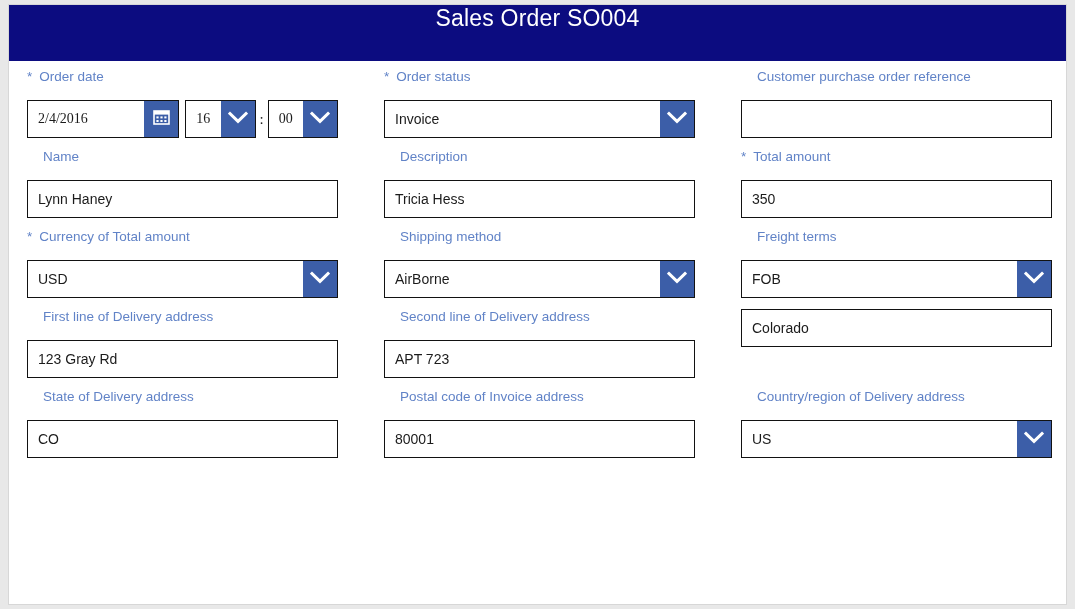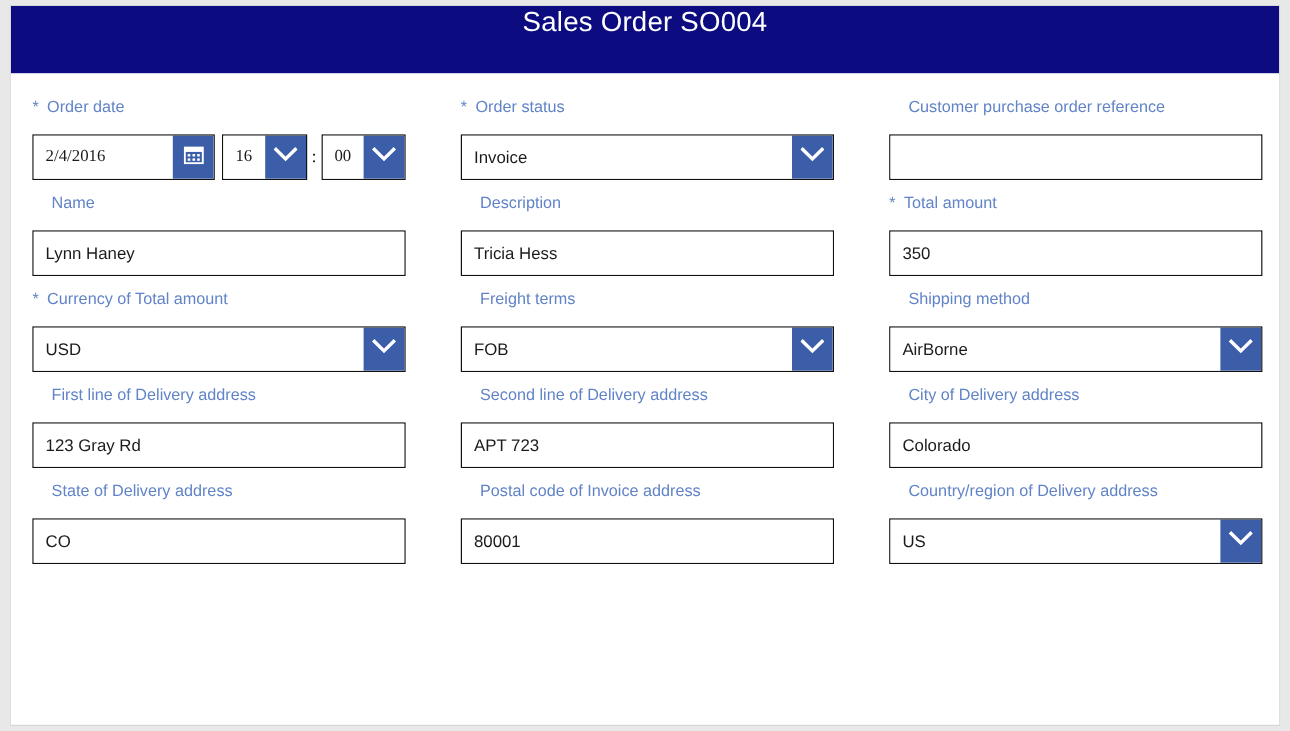--- a/index.html
+++ b/index.html
@@ -22,21 +22,21 @@
     height: 56px;
     background: #0c0c80;
     display: flex;
     align-items: flex-start;
     justify-content: center;
     color: #ffffff;
     font-size: 23px;
     letter-spacing: .2px;
   }
   .form {
-    padding: 20px 18px 0 18px;
+    padding: 8px 18px 0 18px;
   }
   .row {
     display: flex;
     gap: 46px;
     margin-bottom: 11px;
   }
   .col { width: 311px; flex: 0 0 311px; }
 
   .label {
     color: #6183c7;
@@ -188,57 +188,56 @@
           <div class="field w-full">
             <span class="val">USD</span>
             <div class="btn-blue">
               <span class="chev"><svg width="20" height="13" viewBox="0 0 20 13">
                   <path d="M2 2.6 L10 10.4 L18 2.6" fill="none" stroke="#ffffff" stroke-width="2.9" stroke-linecap="square"></path>
                 </svg></span>
             </div>
           </div>
         </div>
         <div class="col">
+          <div class="label indent"><span>Shipping method</span></div>
+          <div class="field w-full">
+            <span class="val">AirBorne</span>
+            <div class="btn-blue">
+              <span class="chev"><svg width="20" height="13" viewBox="0 0 20 13">
+                  <path d="M2 2.6 L10 10.4 L18 2.6" fill="none" stroke="#ffffff" stroke-width="2.9" stroke-linecap="square"></path>
+                </svg></span>
+            </div>
+          </div>
+        </div>
+        <div class="col">
           <div class="label indent"><span>Freight terms</span></div>
           <div class="field w-full">
             <span class="val">FOB</span>
             <div class="btn-blue">
               <span class="chev"><svg width="20" height="13" viewBox="0 0 20 13">
                   <path d="M2 2.6 L10 10.4 L18 2.6" fill="none" stroke="#ffffff" stroke-width="2.9" stroke-linecap="square"></path>
                 </svg></span>
             </div>
           </div>
         </div>
-        <div class="col">
-          <div class="label indent"><span>Shipping method</span></div>
-          <div class="field w-full">
-            <span class="val">AirBorne</span>
-            <div class="btn-blue">
-              <span class="chev"><svg width="20" height="13" viewBox="0 0 20 13">
-                  <path d="M2 2.6 L10 10.4 L18 2.6" fill="none" stroke="#ffffff" stroke-width="2.9" stroke-linecap="square"></path>
-                </svg></span>
-            </div>
-          </div>
-        </div>
       </div>
       <div class="row">
         <div class="col">
           <div class="label indent"><span>First line of Delivery address</span></div>
           <div class="field w-full">
             <span class="val">123 Gray Rd</span>
           </div>
         </div>
         <div class="col">
           <div class="label indent"><span>Second line of Delivery address</span></div>
           <div class="field w-full">
             <span class="val">APT 723</span>
           </div>
         </div>
         <div class="col">
-          <div class="label indent"><span>City of Delivery address</span></div>
           <div class="field w-full">
             <span class="val">Colorado</span>
           </div>
         </div>
       </div>
       <div class="row">
         <div class="col">
           <div class="label indent"><span>State of Delivery address</span></div>
           <div class="field w-full">
             <span class="val">CO</span>

